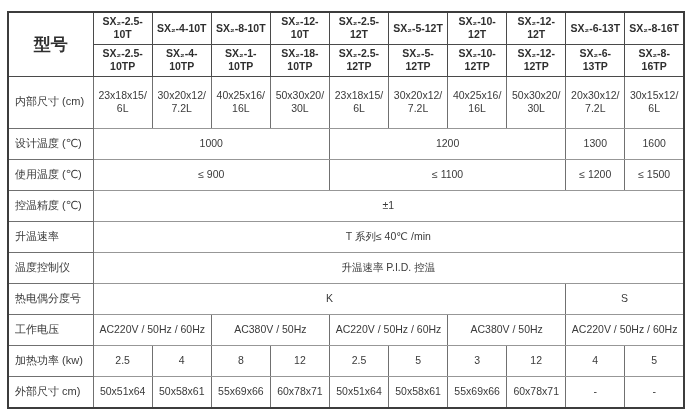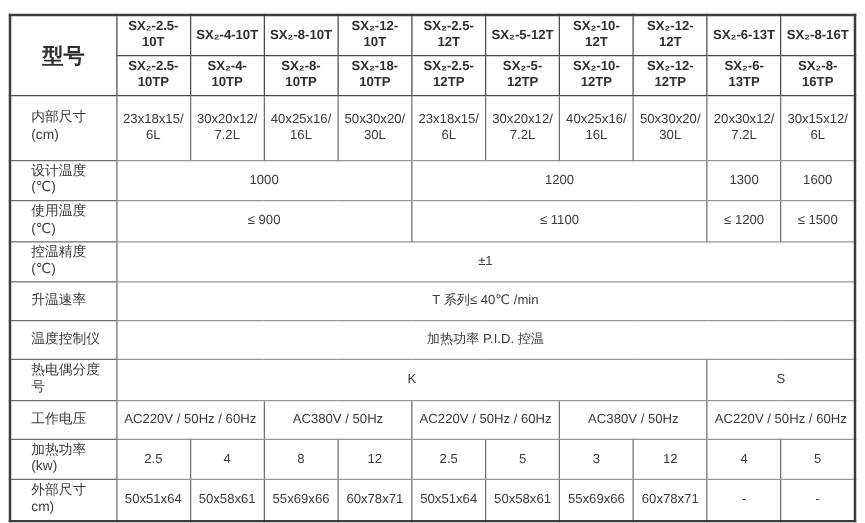--- a/index.html
+++ b/index.html
@@ -40,21 +40,21 @@
   }
   tbody td {
     font-size: 10.5px;
     border-top-color: #979797;
     border-bottom-color: #979797;
   }
   th.row-label {
     text-align: left;
     font-weight: normal;
     font-size: 11px;
-    padding-left: 16px;
+    padding-left: 6px;
     color: #3a3a3a;
   }
   th.model-corner {
     font-weight: bold;
     font-size: 17px;
     text-align: center;
     color: #2f2f2f;
   }
   tr.r-model-t  { height: 32px; }
   tr.r-model-tp { height: 32px; margin-top: 17px; }
@@ -91,21 +91,21 @@
         <th>SX₂-2.5-12T</th>
         <th>SX₂-5-12T</th>
         <th>SX₂-10-12T</th>
         <th>SX₂-12-12T</th>
         <th>SX₂-6-13T</th>
         <th>SX₂-8-16T</th>
       </tr>
       <tr class="r-model-tp">
         <th>SX₂-2.5-10TP</th>
         <th>SX₂-4-10TP</th>
-        <th>SX₂-8-10TP</th>
+        <th>SX₂-1-10TP</th>
         <th>SX₂-18-10TP</th>
         <th>SX₂-2.5-12TP</th>
         <th>SX₂-5-12TP</th>
         <th>SX₂-10-12TP</th>
         <th>SX₂-12-12TP</th>
         <th>SX₂-6-13TP</th>
         <th>SX₂-8-16TP</th>
       </tr>
     </thead>
     <tbody>
@@ -139,21 +139,21 @@
       <tr class="r-std">
         <th class="row-label">控温精度 (℃)</th>
         <td colspan="10">±1</td>
       </tr>
       <tr class="r-std">
         <th class="row-label">升温速率</th>
         <td colspan="10">T 系列≤ 40℃ /min</td>
       </tr>
       <tr class="r-std">
         <th class="row-label">温度控制仪</th>
-        <td colspan="10">加热功率 P.I.D. 控温</td>
+        <td colspan="10">升温速率 P.I.D. 控温</td>
       </tr>
       <tr class="r-std">
         <th class="row-label">热电偶分度号</th>
         <td colspan="8">K</td>
         <td colspan="2">S</td>
       </tr>
       <tr class="r-std">
         <th class="row-label">工作电压</th>
         <td colspan="2">AC220V / 50Hz / 60Hz</td>
         <td colspan="2">AC380V / 50Hz</td>

